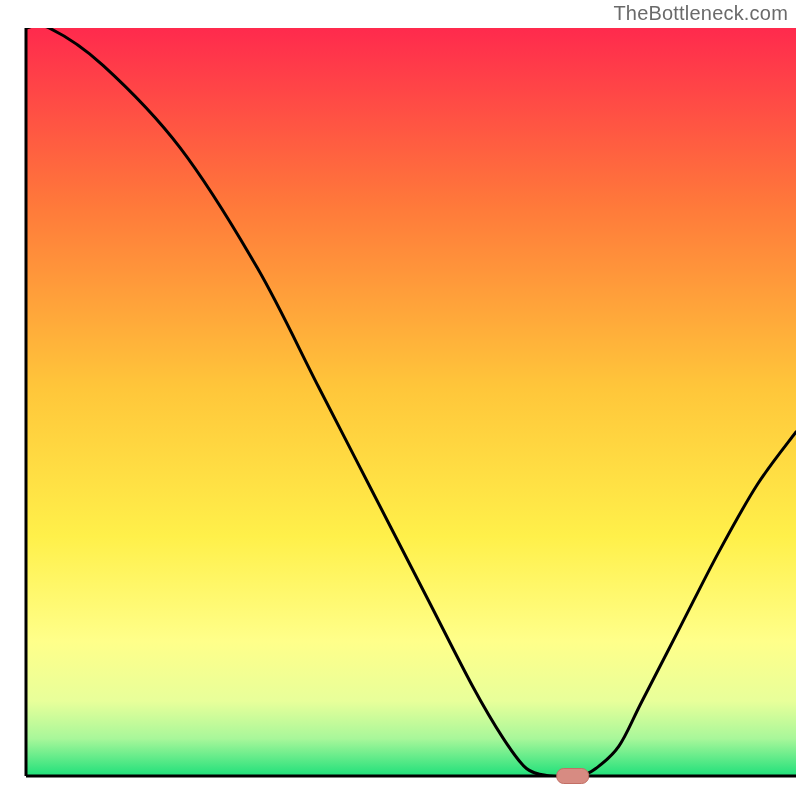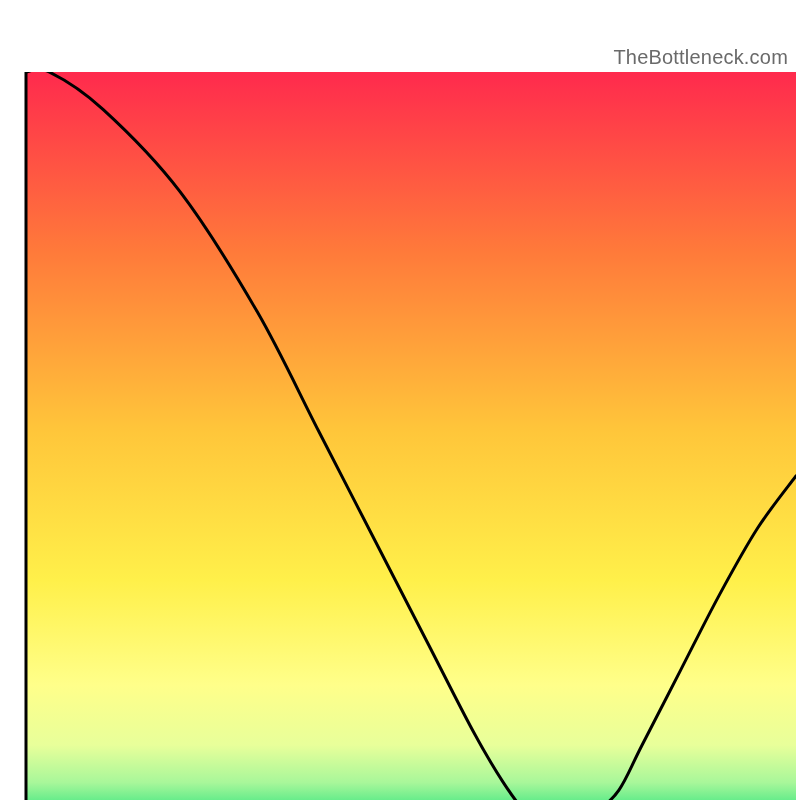--- a/index.html
+++ b/index.html
@@ -7,21 +7,20 @@
     padding: 0;
     width: 800px;
     height: 800px;
     background: #ffffff;
     font-family: Arial, Helvetica, sans-serif;
   }
   .container {
     position: relative;
     width: 800px;
     height: 597px;
-    margin-top: 44px;
   }
   .watermark {
     position: absolute;
     top: 2px;
     right: 12px;
     color: #6a6a6a;
     font-size: 20px;
     font-weight: 500;
     z-index: 20;
     letter-spacing: 0.2px;

